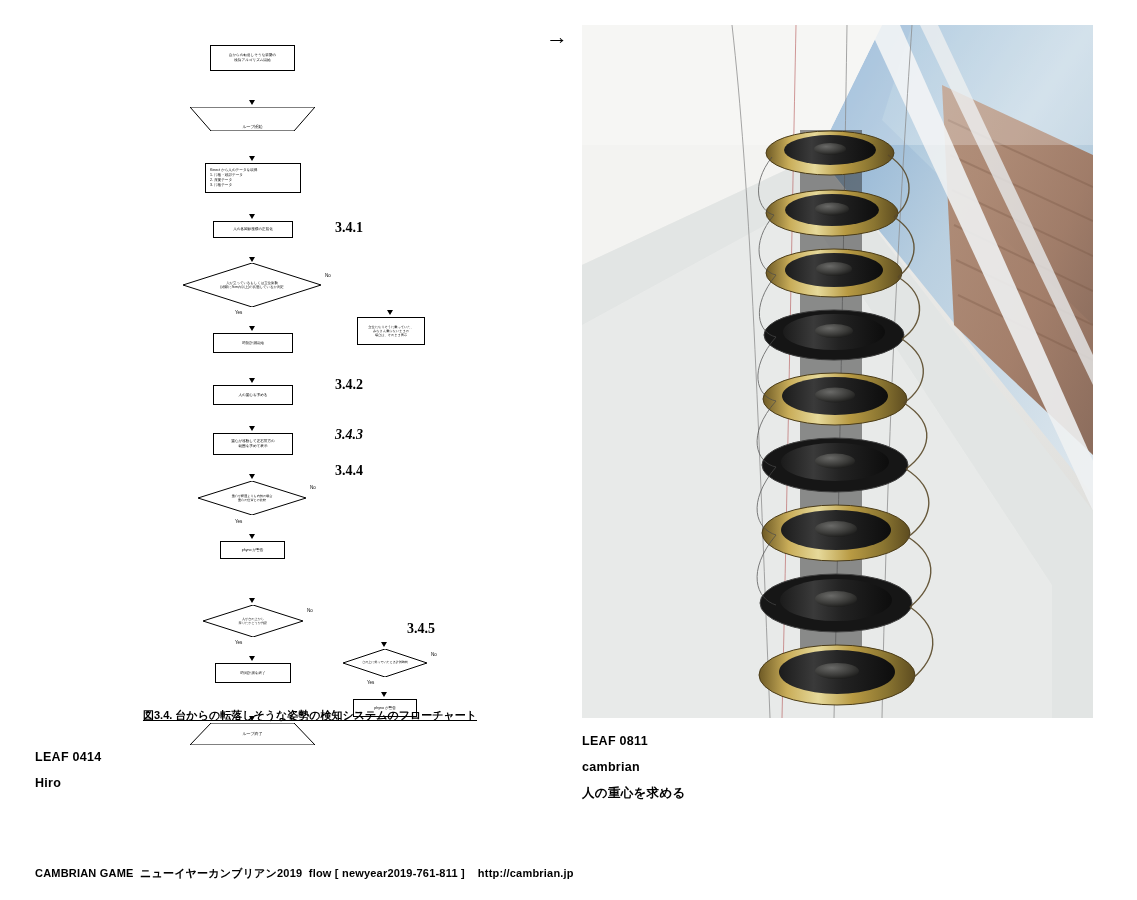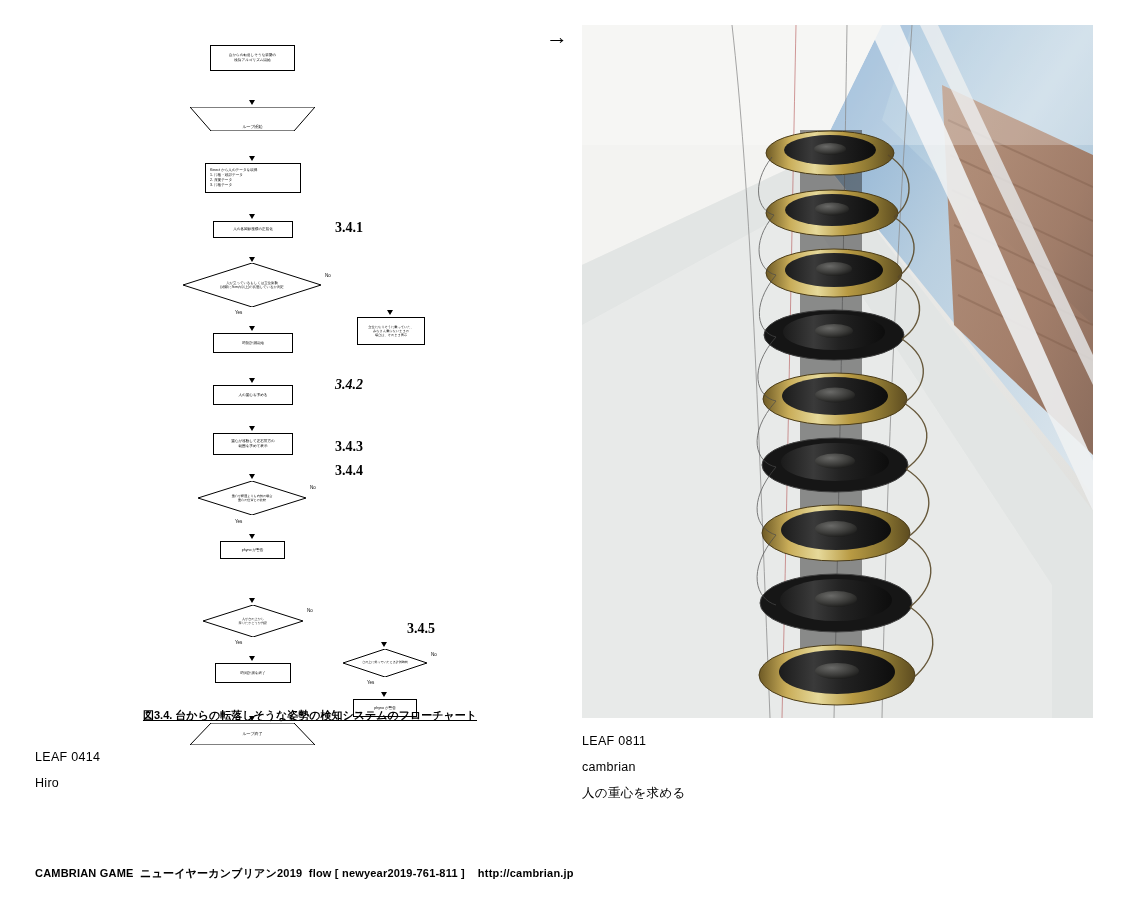--- a/index.html
+++ b/index.html
@@ -139,21 +139,21 @@
     height: 693px;
     overflow: hidden;
     background: #cfd8de;
   }
   .photo svg { display: block; }
 
   
   .caption-block { position: absolute; }
   .cap-line {
     font-size: 12.5px;
-    font-weight: normal;
+    font-weight: bold;
     line-height: 26px;
     letter-spacing: 0.3px;
   }
   .left-caption { left: 35px; top: 744px; }
   .right-caption { left: 582px; top: 728px; }
 
   .footer {
     position: absolute;
     left: 35px;
     top: 866px;
@@ -219,28 +219,28 @@
 
     <div class="fc-node" style="left:78px; top:288px; width:80px; height:20px;">
       <span>時刻計測開始</span>
     </div>
     <div class="fc-vline" style="left:117px; top:308px; height:28px;"></div>
     <div class="fc-arrow" style="left:114px; top:333px;"></div>
 
     <div class="fc-node" style="left:78px; top:340px; width:80px; height:20px;">
       <span>人の重心を求める</span>
     </div>
-    <div class="fc-section" style="left:200px; top:332px;font-style:italic;">3.4.2</div>
+    <div class="fc-section" style="left:200px; top:332px;">3.4.2</div>
     <div class="fc-vline" style="left:117px; top:360px; height:24px;"></div>
     <div class="fc-arrow" style="left:114px; top:381px;"></div>
 
     <div class="fc-node" style="left:78px; top:388px; width:80px; height:22px;">
       <span>重心が移動して左右前方の<br>範囲を求めて表示</span>
     </div>
-    <div class="fc-section" style="left:200px; top:394px;">3.4.3</div>
+    <div class="fc-section" style="left:200px; top:382px;font-style:italic;">3.4.3</div>
     <div class="fc-vline" style="left:117px; top:410px; height:22px;"></div>
     <div class="fc-arrow" style="left:114px; top:429px;"></div>
 
     <div class="fc-diamond" style="left:63px; top:436px; width:108px; height:34px;">
       <svg class="dm-shape" viewBox="0 0 108 34" preserveAspectRatio="none">
         <polygon points="54,0 108,17 54,34 0,17" fill="#fff" stroke="#000" stroke-width="1"></polygon>
       </svg>
       <div class="dm-label" style="padding:0 10px; font-size:3.1px;">重心が範囲よりも内側の場合<br>重心の位置との比較</div>
     </div>
     <div class="fc-section" style="left:200px; top:418px;">3.4.4</div>

